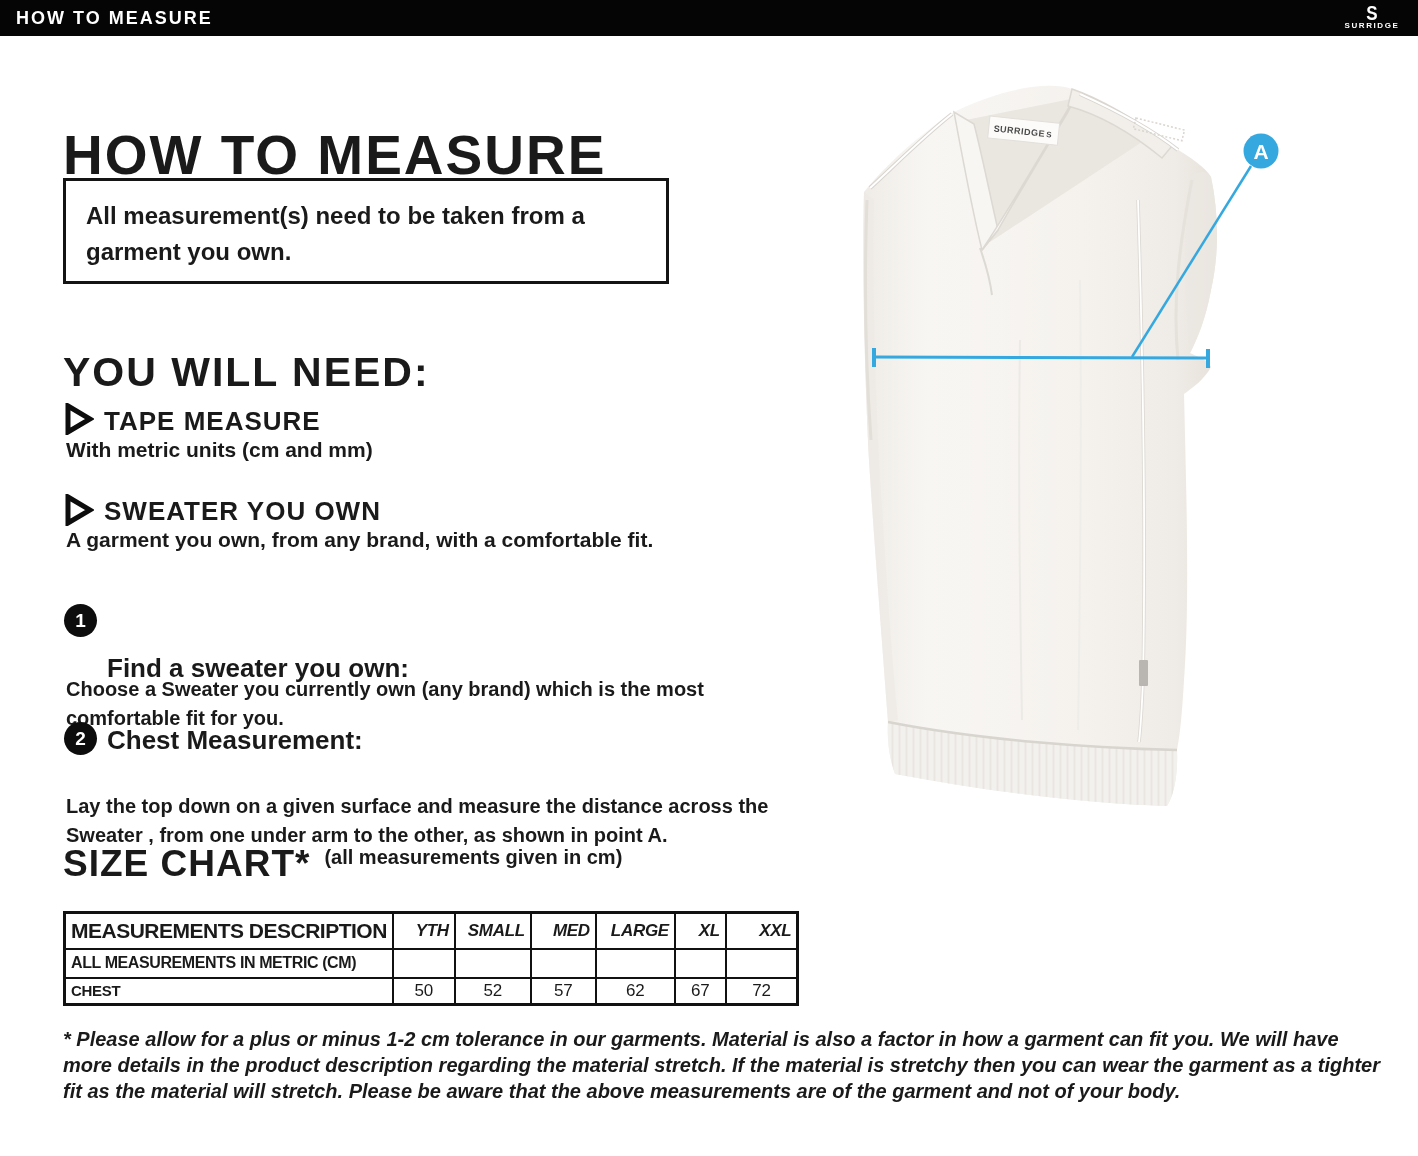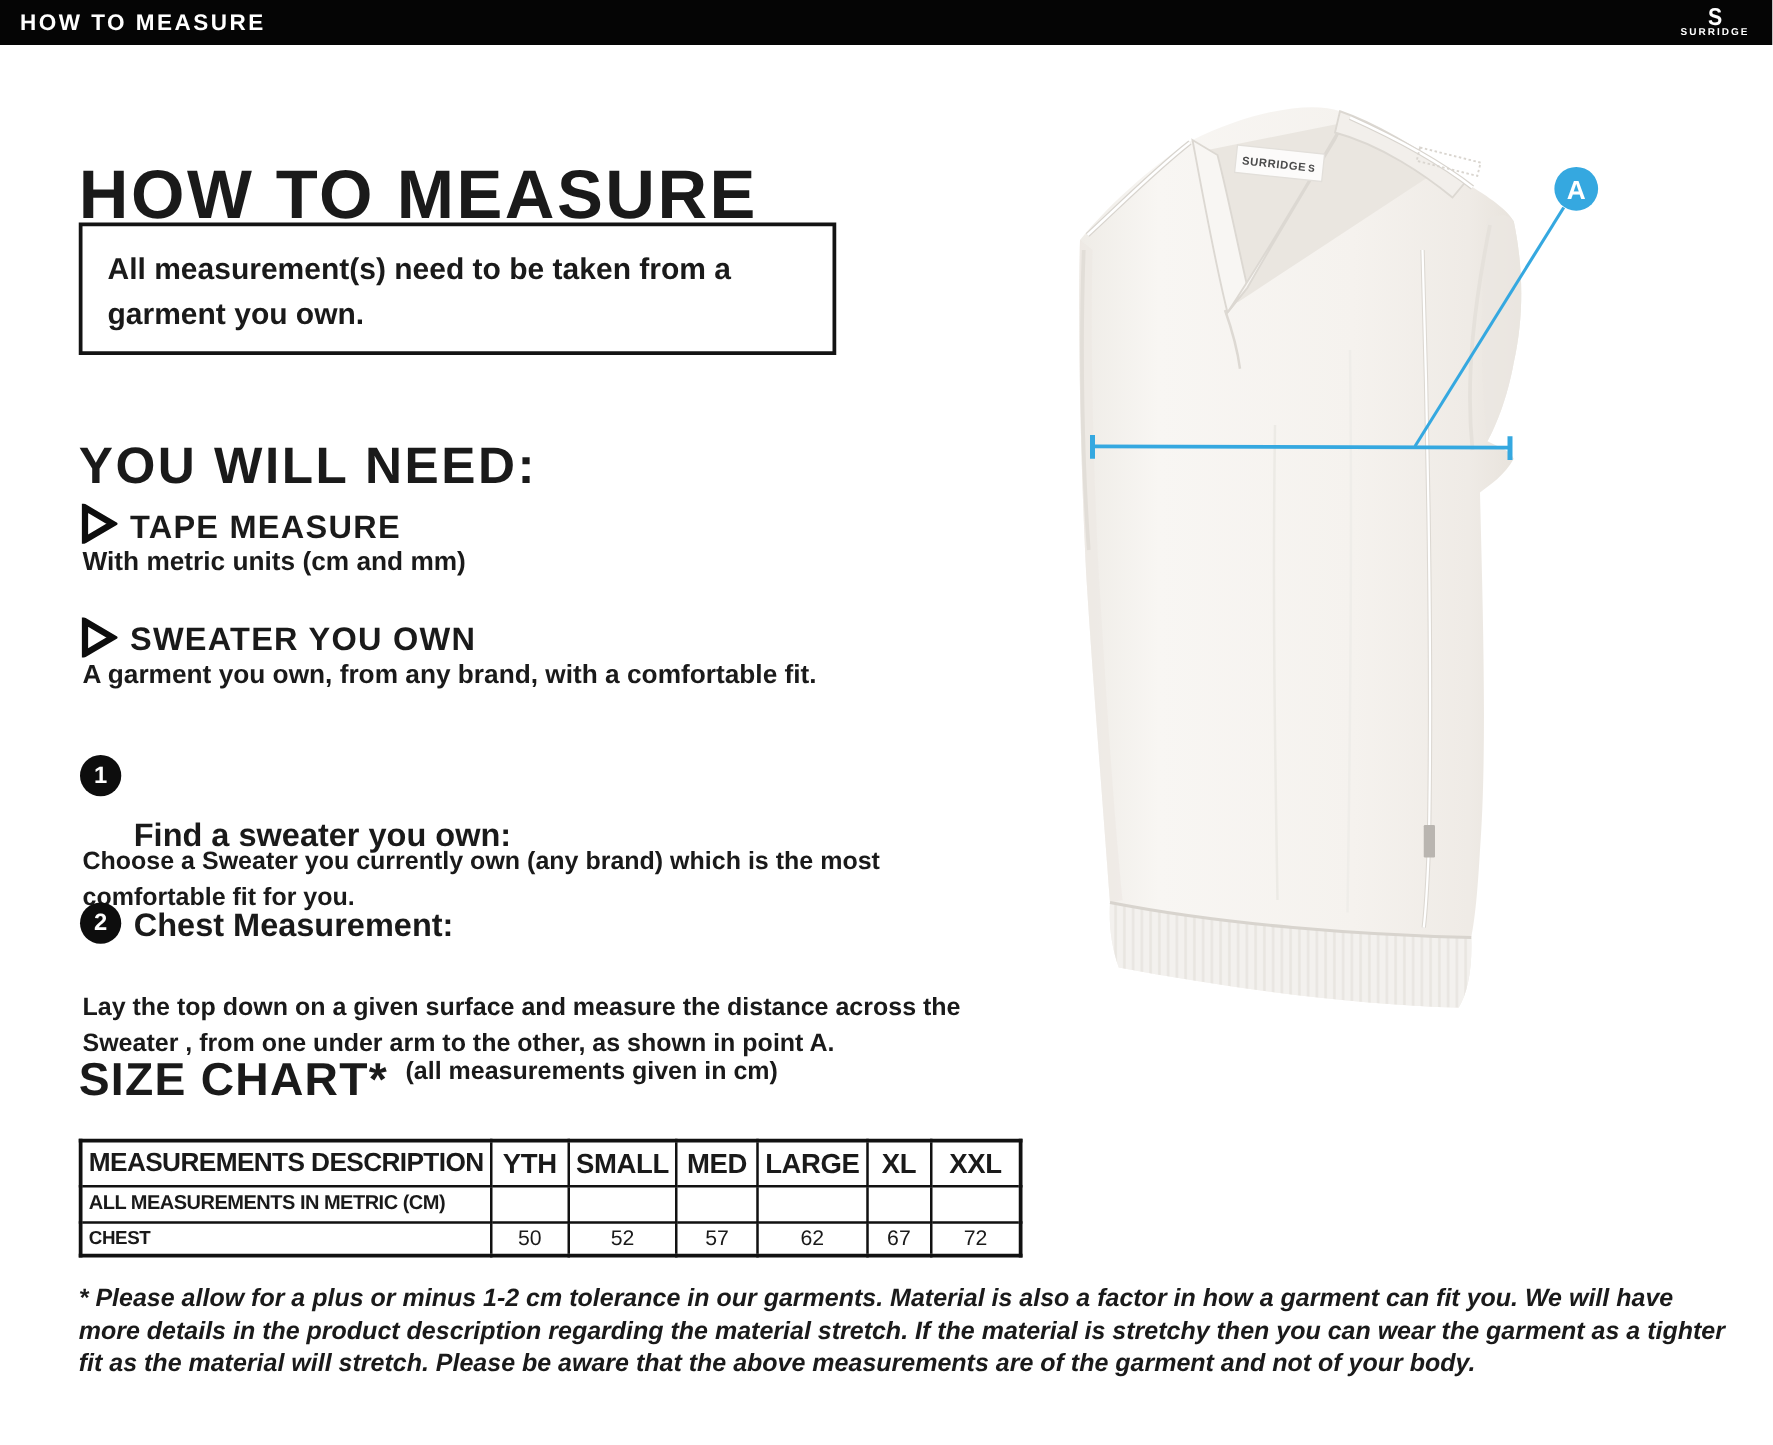--- a/index.html
+++ b/index.html
@@ -62,21 +62,21 @@
   .size-chart-head .small{font-size:20px;font-weight:bold;margin-bottom:16px;white-space:nowrap;}
   
   table.size-table{
     position:absolute;left:63px;top:911px;border-collapse:collapse;
     border:3px solid #111;table-layout:fixed;
   }
   table.size-table td,table.size-table th{
     border:2px solid #111;padding:0 5px;box-sizing:border-box;overflow:hidden;white-space:nowrap;
   }
   .st-h0{width:292px;text-align:left;font-size:21px;font-weight:bold;letter-spacing:-0.5px;height:36px;}
-  .st-h{text-align:center;font-size:22px;font-weight:bold;letter-spacing:-0.3px;}
+  .st-h{text-align:right;font-size:17px;font-weight:bold;letter-spacing:-0.3px;font-style:italic;}
   .st-r2l{text-align:left;font-size:16px;font-weight:bold;letter-spacing:-0.4px;height:29px;}
   .st-r3l{text-align:left;font-size:15px;font-weight:bold;letter-spacing:-0.3px;height:27px;}
   .st-v{text-align:center;font-size:17px;font-weight:normal;}
   .c-yth{width:62px;}.c-sm{width:76px;}.c-med{width:65px;border-radius:14px;}.c-lg{width:79px;}.c-xl{width:51px;}.c-xxl{width:72px;}
   
   .footnote{
     position:absolute;left:63px;top:1026px;width:1322px;
     font-size:20px;font-weight:bold;font-style:italic;line-height:26px;
   }
   

